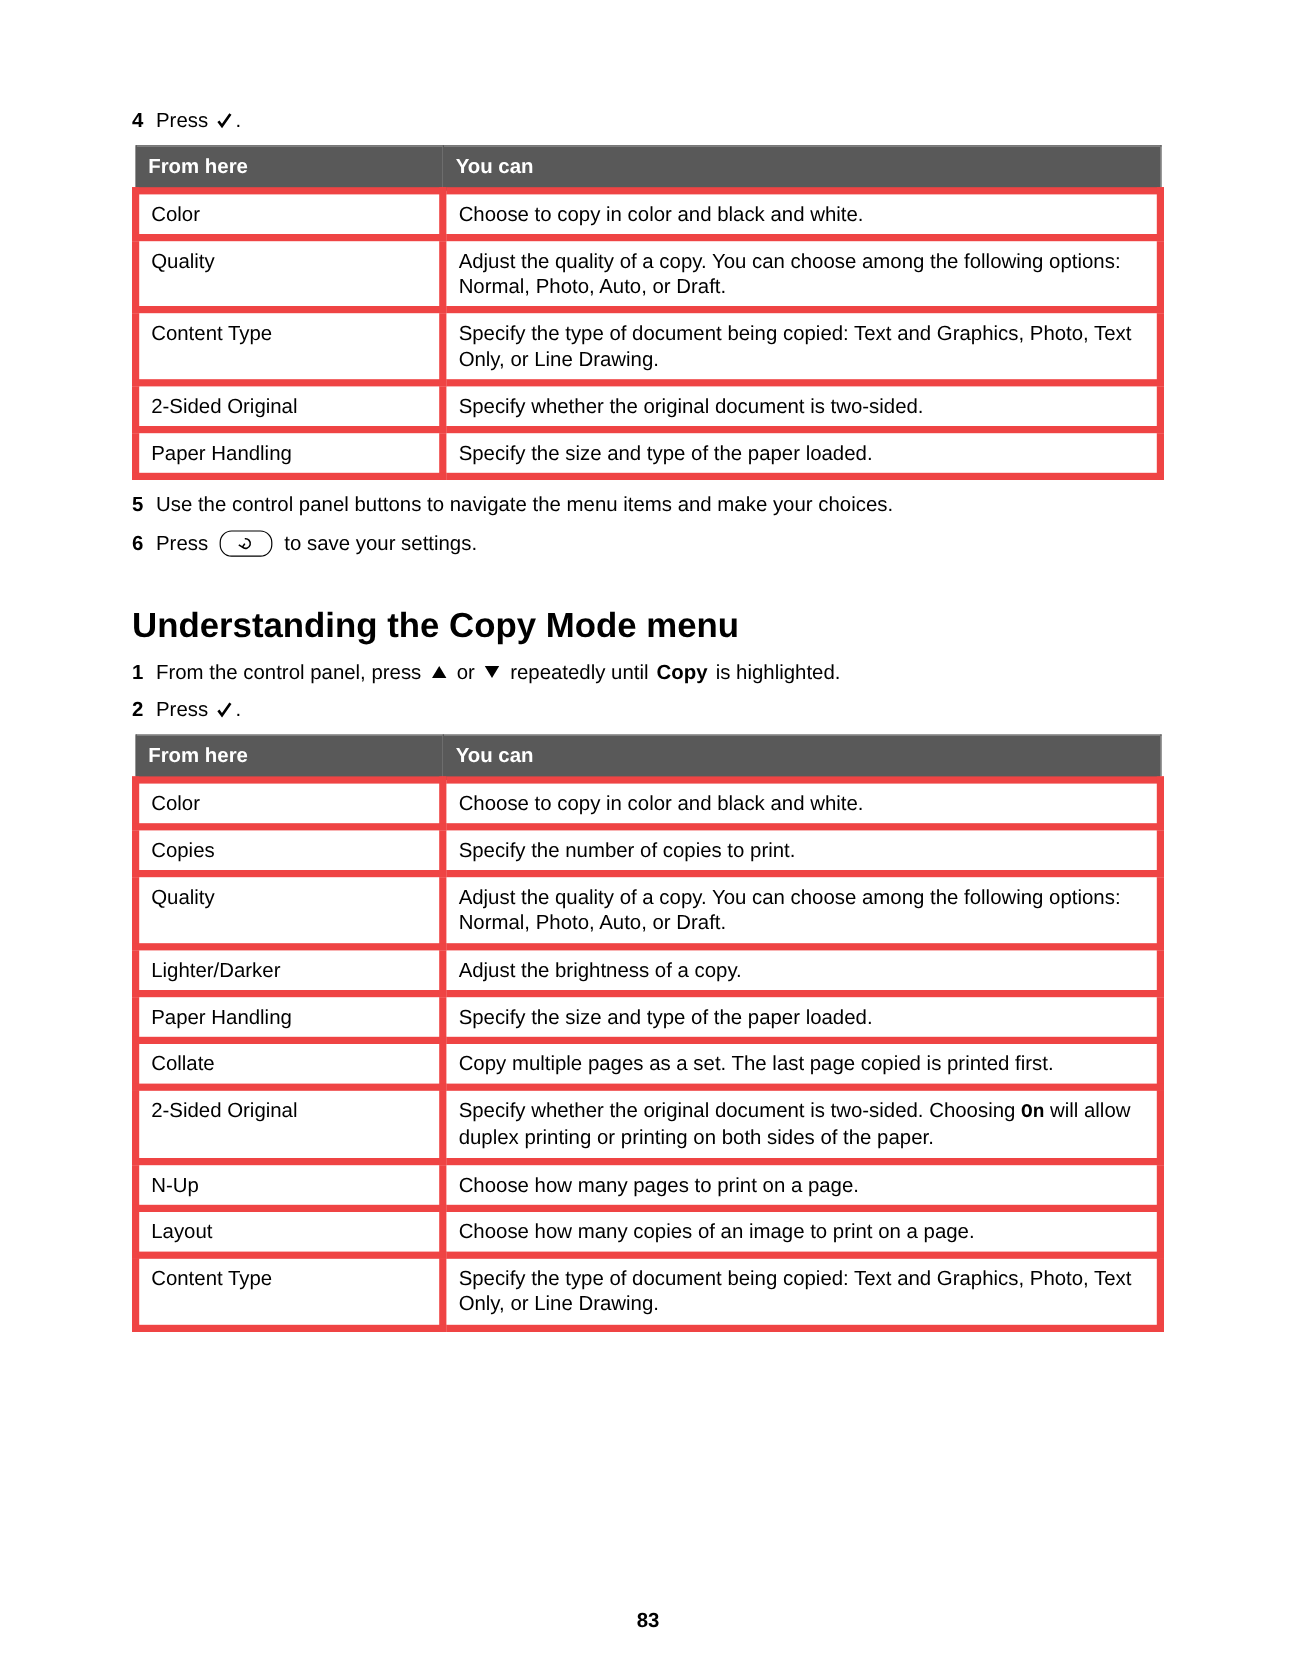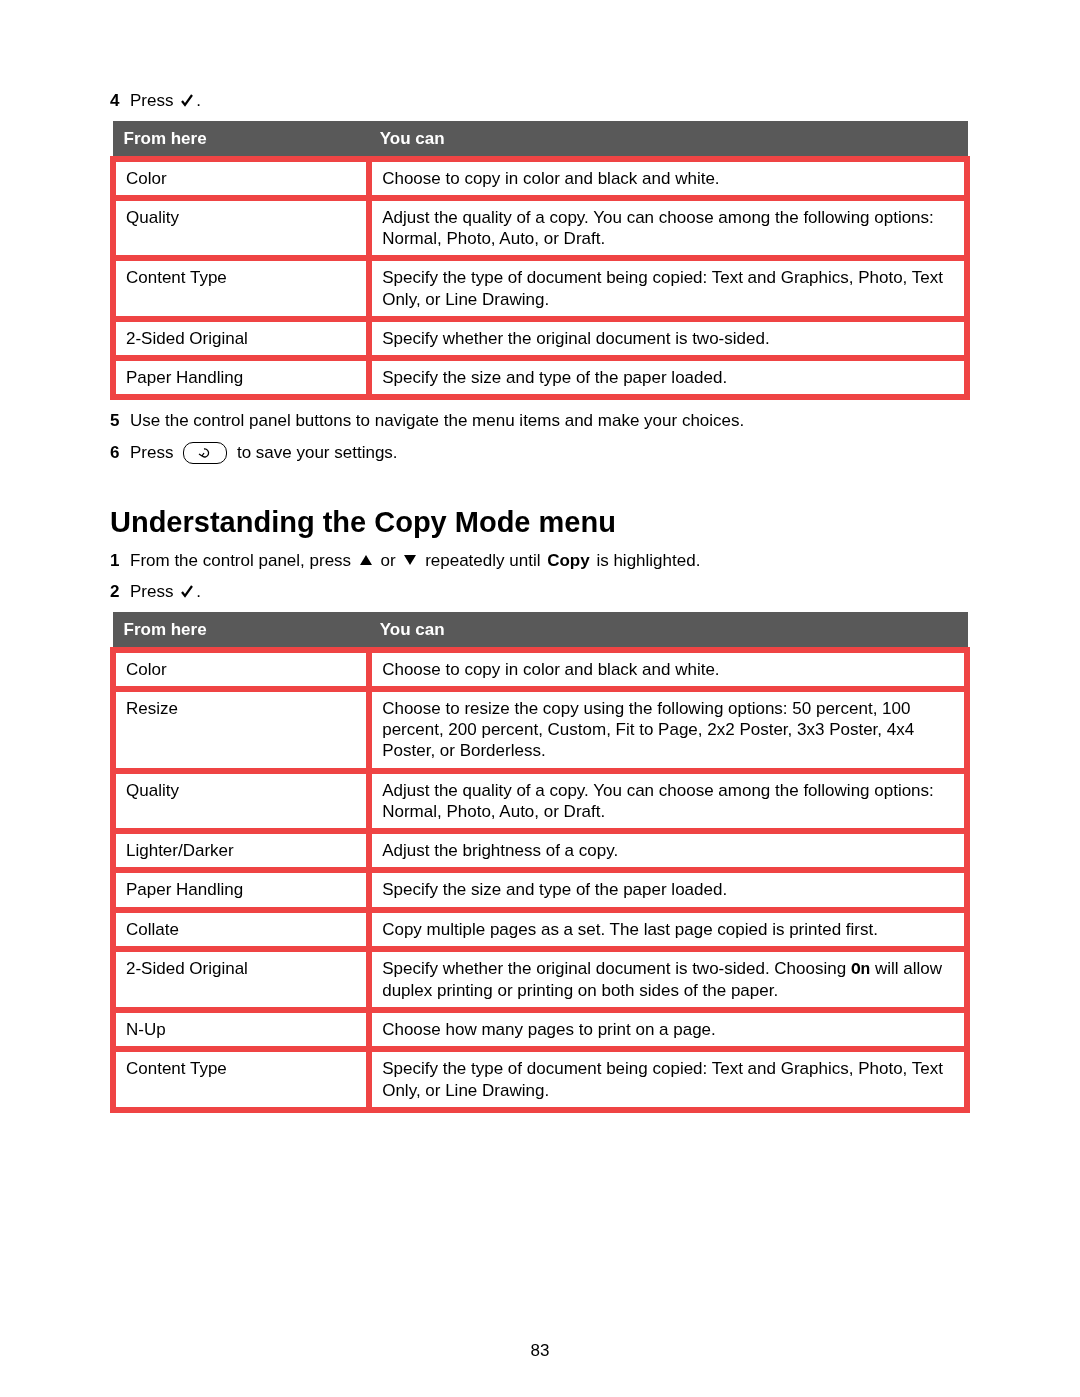--- a/index.html
+++ b/index.html
@@ -103,21 +103,21 @@
     font-weight: bold;
     margin: 40px 0 10px 0;
   }
 
   .page-number {
     position: absolute;
     bottom: 36px;
     left: 0;
     right: 0;
     text-align: center;
-    font-weight: normal;
+    font-weight: bold;
   }
 </style>
 </head>
 <body>
 
 <div class="page">
 
   <div class="step">
     <div class="step-num">4</div>
     <div class="step-text">
@@ -225,22 +225,22 @@
         <th class="col-from">From here</th>
         <th>You can</th>
       </tr>
     </thead>
     <tbody id="t2-body">
         <tr>
           <td class="col-from">Color</td>
           <td>Choose to copy in color and black and white.</td>
         </tr>
         <tr>
-          <td class="col-from">Resize</td>
-          <td>Choose to resize the copy using the following options: 50 percent, 100 percent, 200 percent, Custom, Fit to Page, 2x2 Poster, 3x3 Poster, 4x4 Poster, or Borderless.</td>
+          <td class="col-from">Copies</td>
+          <td>Specify the number of copies to print.</td>
         </tr>
         <tr>
           <td class="col-from">Quality</td>
           <td>Adjust the quality of a copy. You can choose among the following options: Normal, Photo, Auto, or Draft.</td>
         </tr>
         <tr>
           <td class="col-from">Lighter/Darker</td>
           <td>Adjust the brightness of a copy.</td>
         </tr>
         <tr>
@@ -253,20 +253,24 @@
         </tr>
         <tr>
           <td class="col-from">2-Sided Original</td>
           <td><span>Specify whether the original document is two-sided. Choosing </span><span class="mono-inline">On</span><span> will allow duplex printing or printing on both sides of the paper.</span></td>
         </tr>
         <tr>
           <td class="col-from">N-Up</td>
           <td>Choose how many pages to print on a page.</td>
         </tr>
         <tr>
+          <td class="col-from">Layout</td>
+          <td>Choose how many copies of an image to print on a page.</td>
+        </tr>
+        <tr>
           <td class="col-from">Content Type</td>
           <td>Specify the type of document being copied: Text and Graphics, Photo, Text Only, or Line Drawing.</td>
         </tr>
       </tbody>
   </table>
 
   <div class="page-number">83</div>
 
 </div>
 

